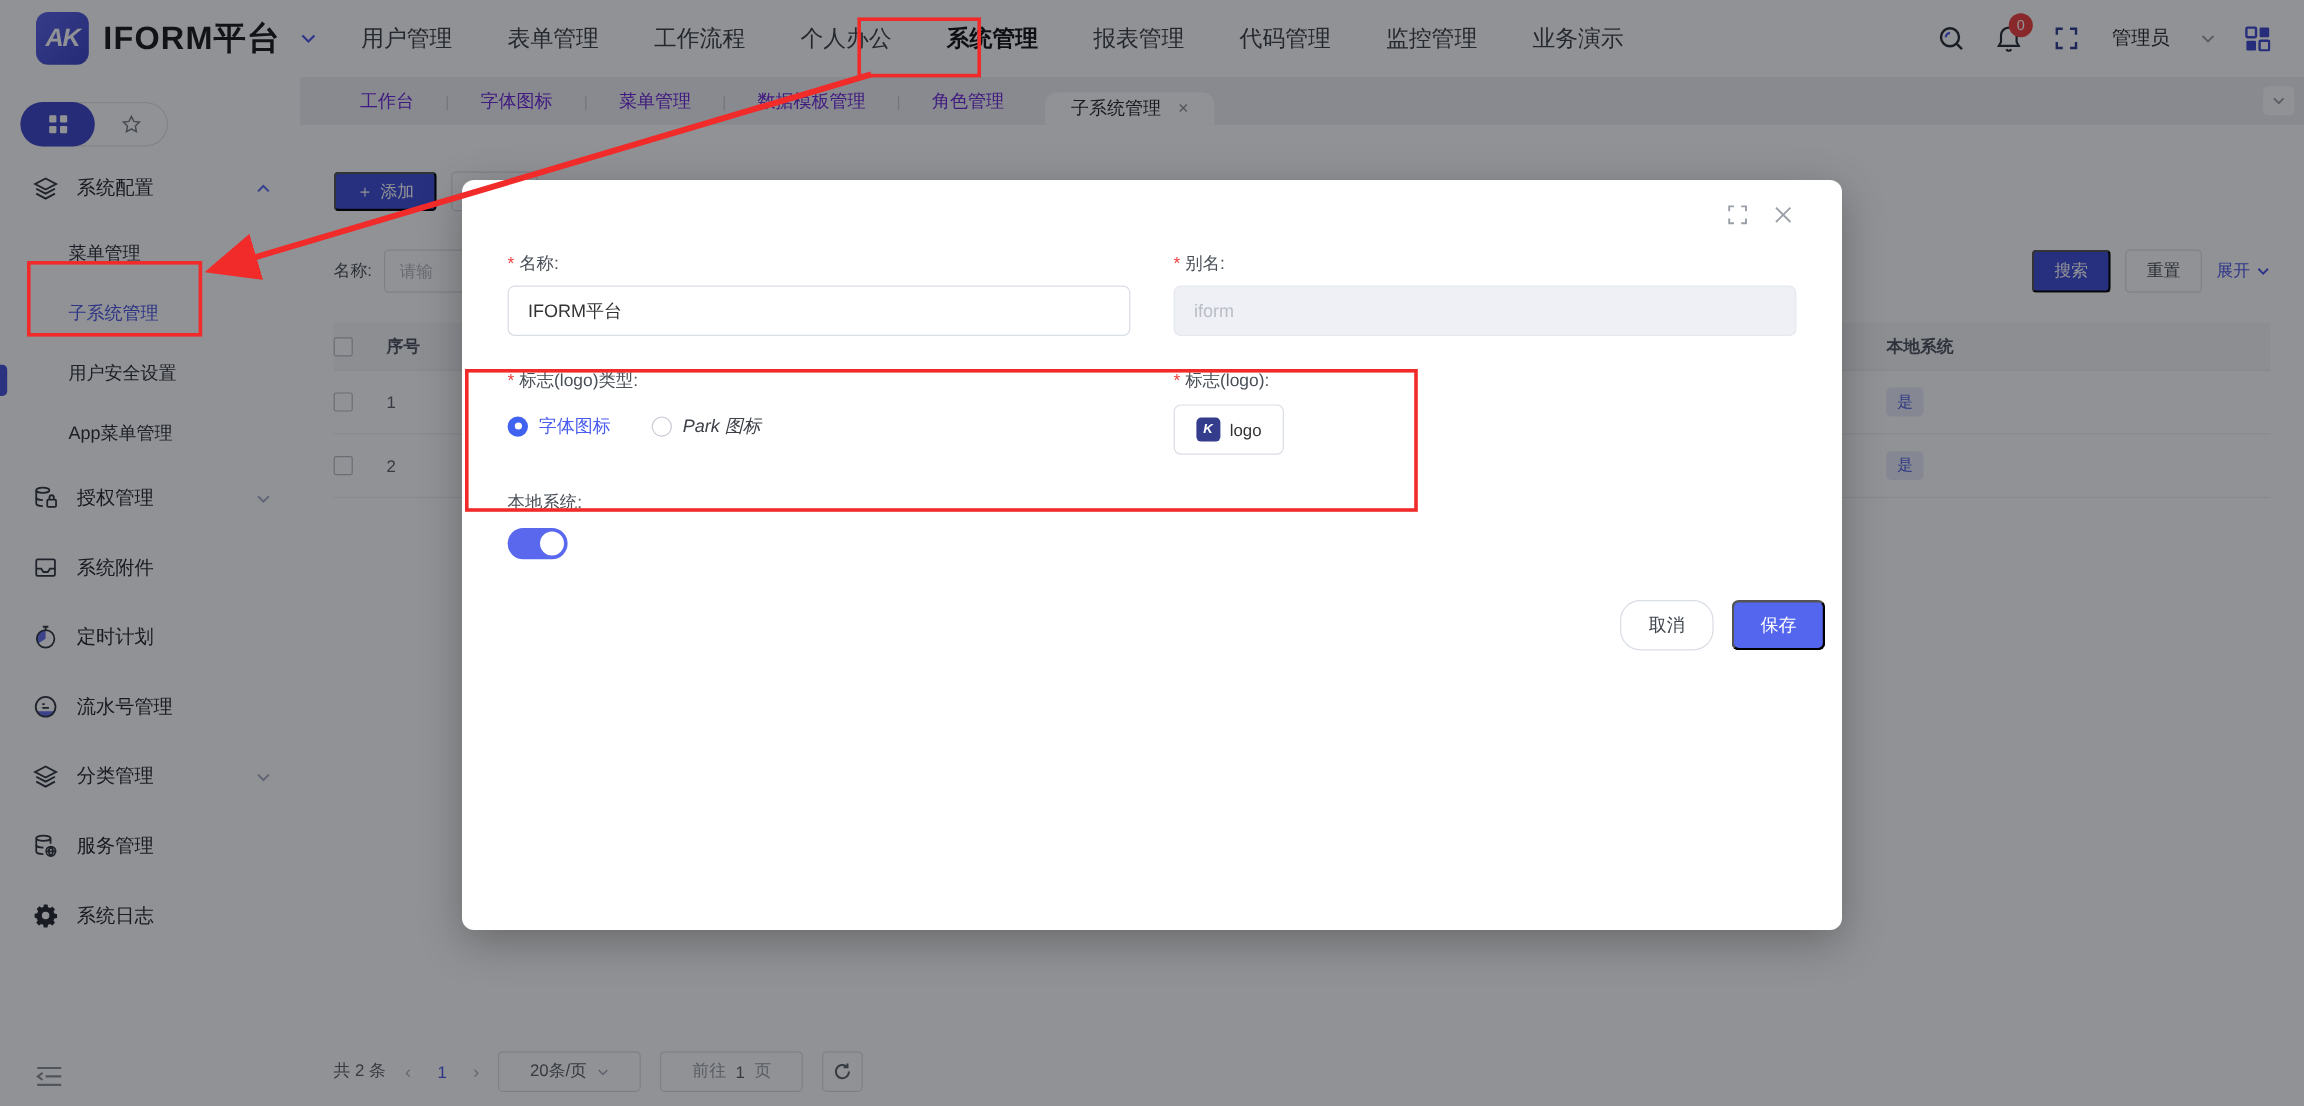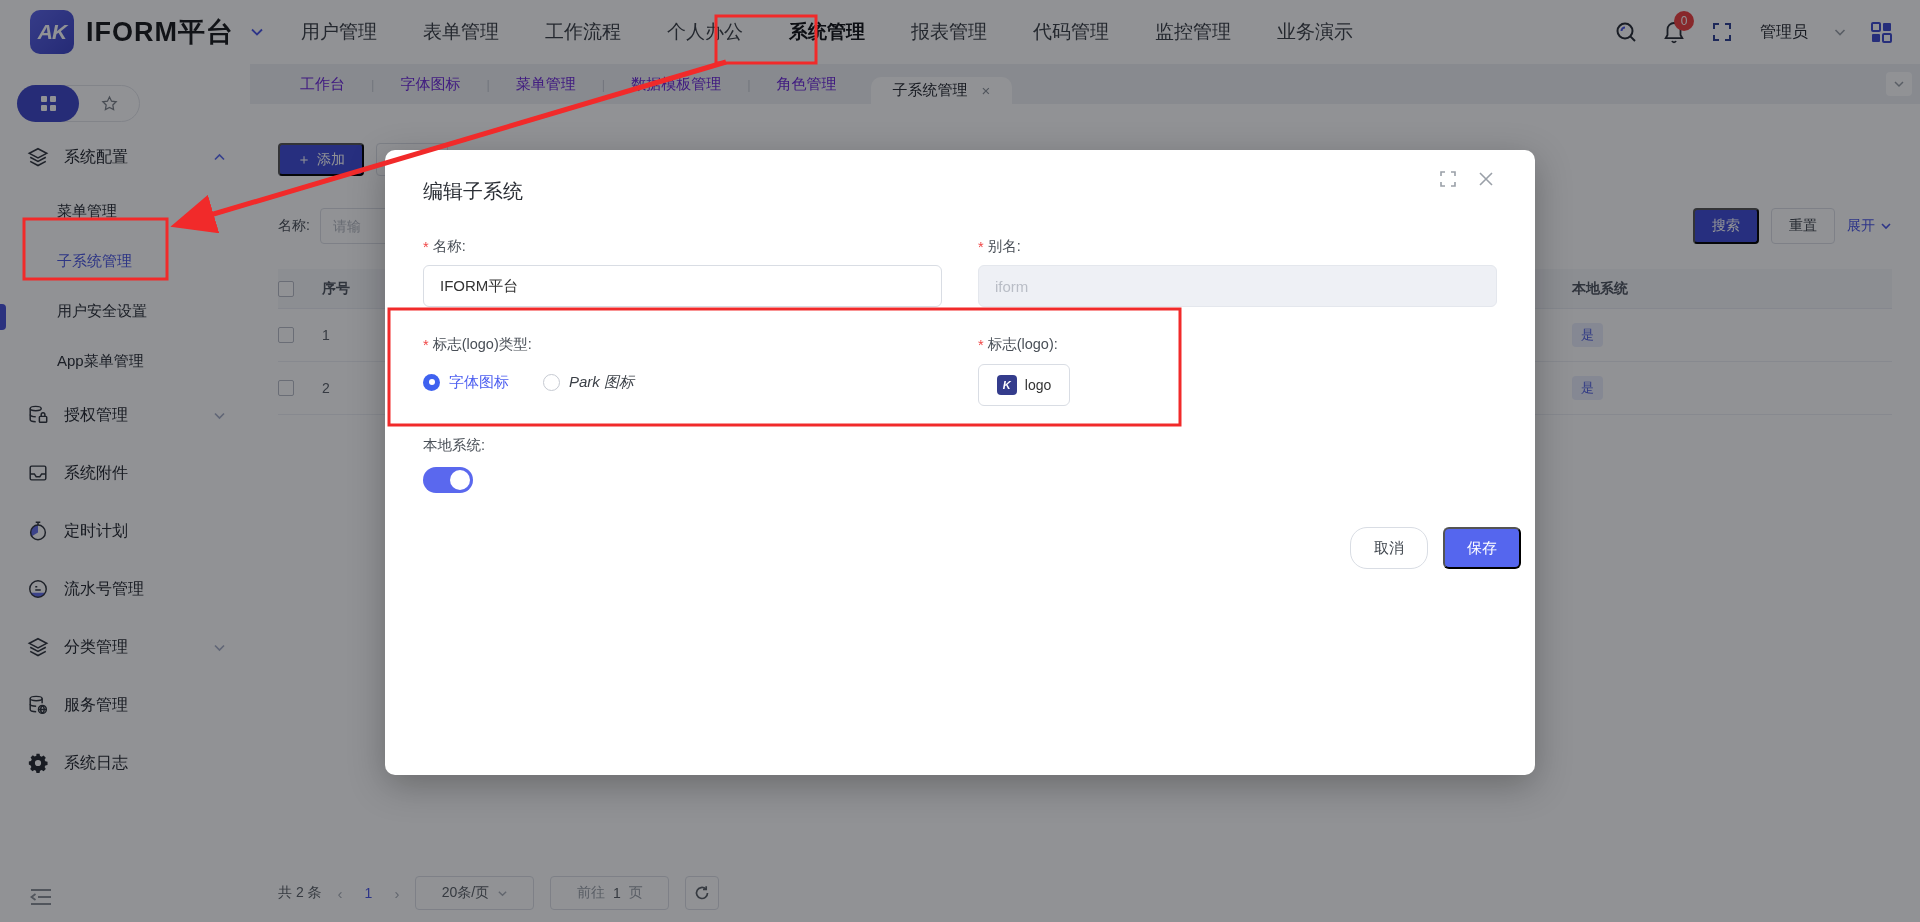--- a/index.html
+++ b/index.html
@@ -405,21 +405,20 @@
           </svg>
         </span>
       </div>
     </main>
   </div>
 </div>
 
 <div class="dim"></div>
 
 <div class="modal">
-  <div class="modal-title">编辑子系统</div>
   <div class="modal-tools">
     <span>
       <svg class="ico" width="18" height="18" viewBox="0 0 18 18" fill="none" stroke="#9aa0a8" stroke-width="1.6">
         <path d="M2 6V2h4M12 2h4v4M16 12v4h-4M6 16H2v-4"></path>
       </svg>
     </span>
     <span>
       <svg class="ico" width="18" height="18" viewBox="0 0 18 18" fill="none" stroke="#9aa0a8" stroke-width="1.6">
         <path d="M3 3l12 12M15 3 3 15"></path>
       </svg>

